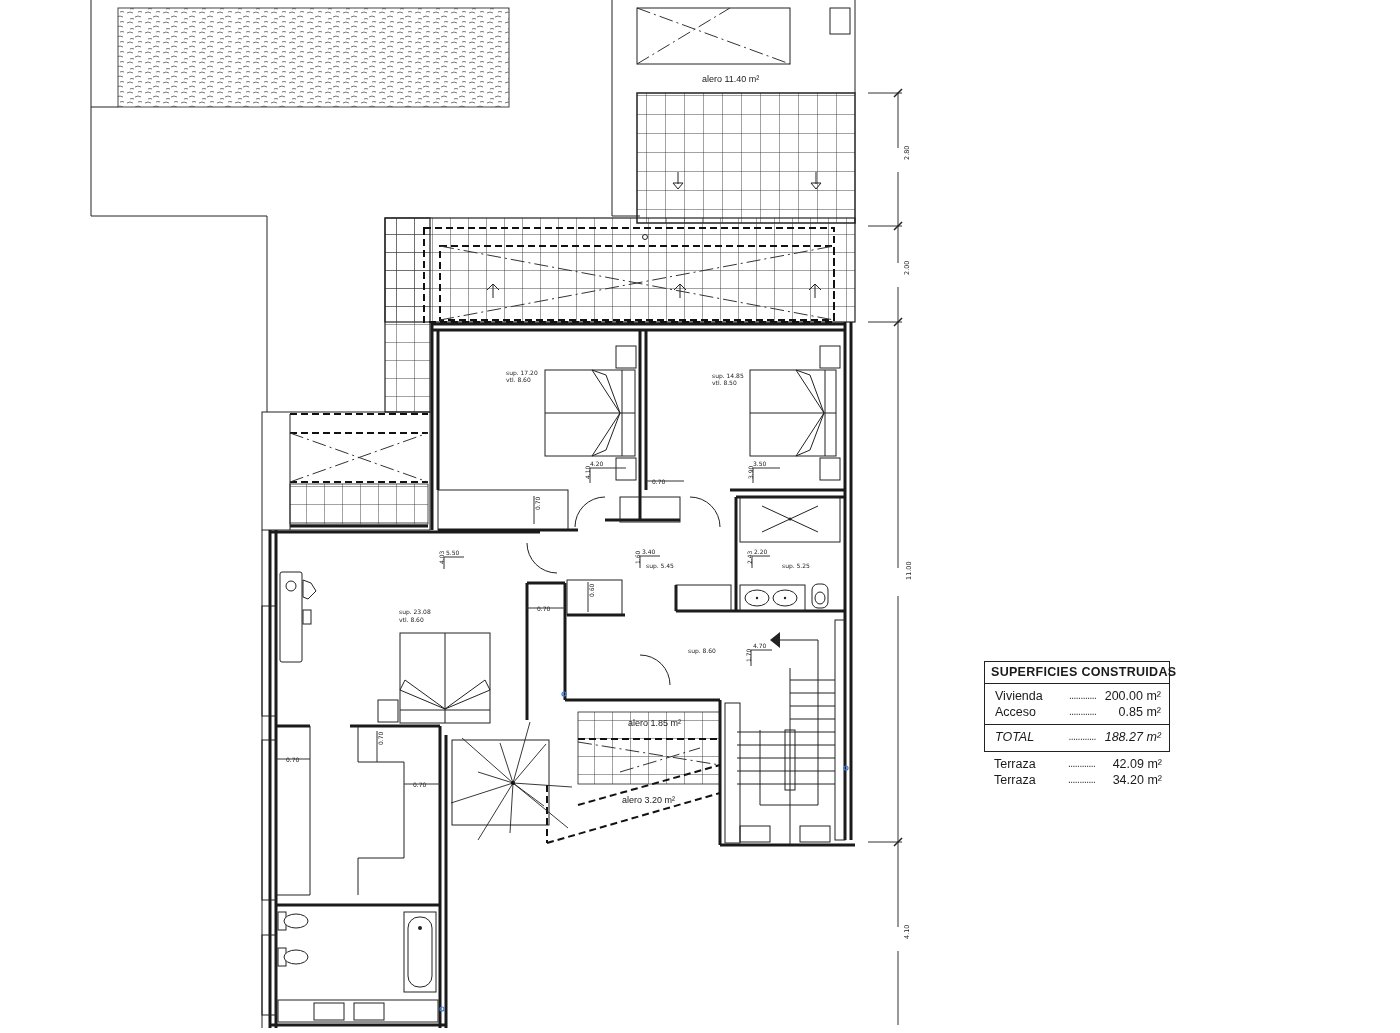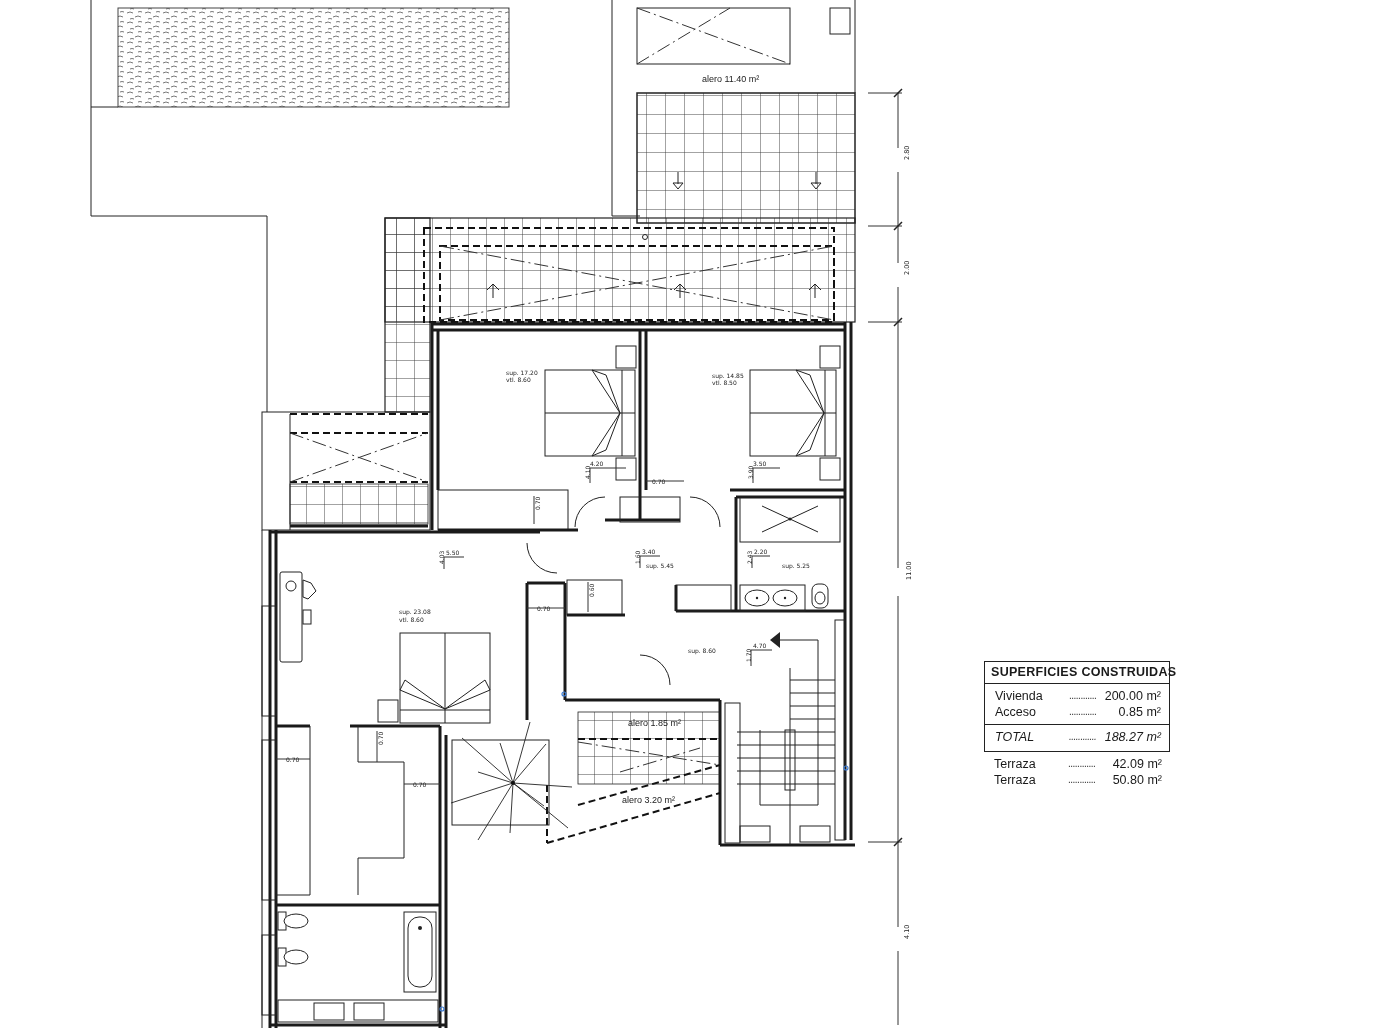--- a/index.html
+++ b/index.html
@@ -398,16 +398,16 @@
   </div>
   <div class="areas-outside">
     <div class="areas-row">
       <span class="k">Terraza</span>
       <span class="d">............</span>
       <span class="v">42.09 m²</span>
     </div>
     <div class="areas-row">
       <span class="k">Terraza</span>
       <span class="d">............</span>
-      <span class="v">50.80 m²</span>
+      <span class="v">34.20 m²</span>
     </div>
   </div>
 </div>
 
 </body></html>

